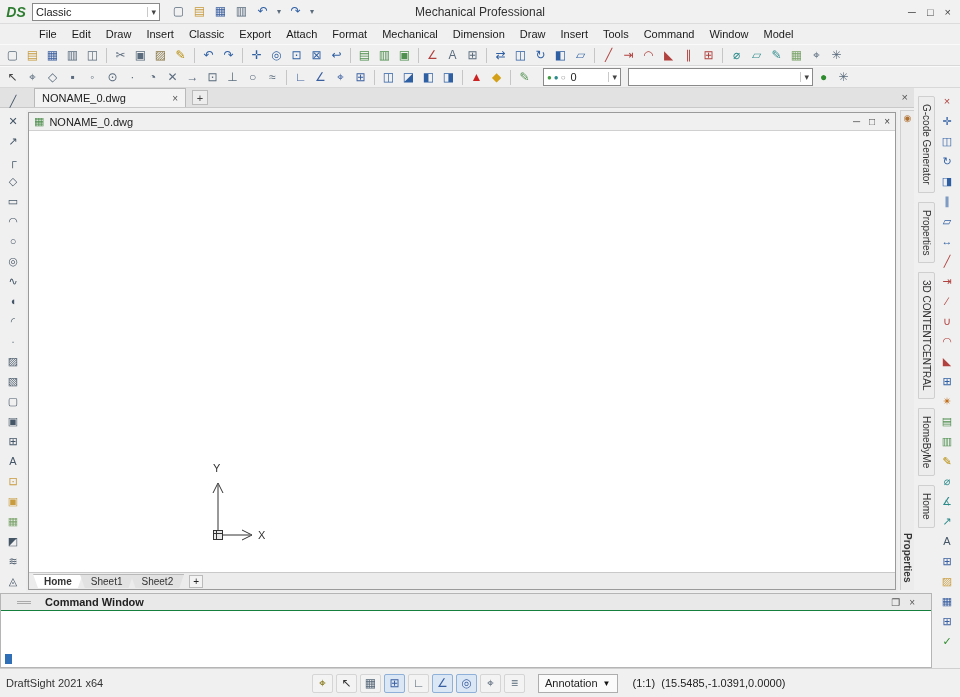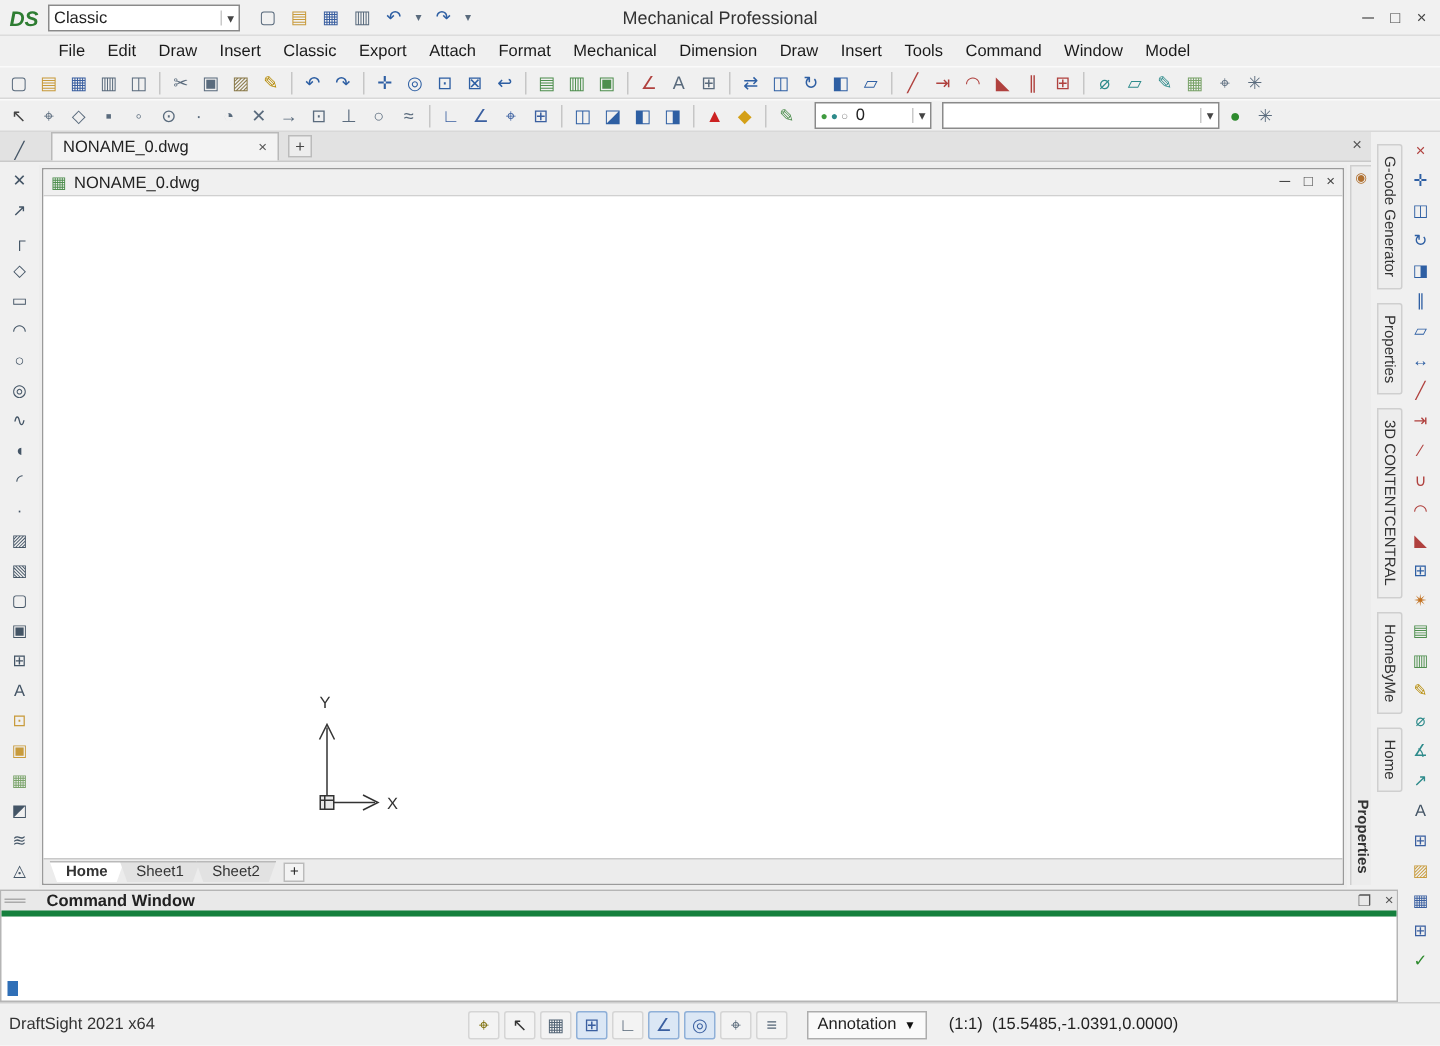--- a/index.html
+++ b/index.html
@@ -131,22 +131,22 @@
   .sheet-add {
     width:14px; height:13px; margin-left:8px; border:1px solid #bbb; background:#f3f3f3;
     display:inline-flex; align-items:center; justify-content:center; font-size:10px;
   }
   
   .cmdwin {
     position:absolute; left:0; right:28px; top:593px; bottom:29px;
     background:#fff; border:1px solid #b5b5b5; display:flex; flex-direction:column;
   }
   .cmd-header {
-    height:17px; background:#e9e9e9; border-bottom:4px solid #15803d;
-    display:flex; align-items:center; padding:0 2px; gap:6px;
+    height:17px; background:#e9e9e9; border-bottom:1px solid #15803d;
+    display:flex; align-items:center; padding:0 16px; gap:6px;
   }
   .cmd-grip { width:14px; height:3px; border-top:1px solid #aaa; border-bottom:1px solid #aaa; margin-right:8px; }
   .cmd-title { font-size:11px; font-weight:bold; color:#222; }
   .cmd-ctrls { margin-left:auto; display:flex; gap:9px; font-size:10px; color:#555; }
   .cmd-history { flex:1; }
   .cmd-input { height:16px; display:flex; align-items:center; padding-left:4px; }
   .cmd-caret { width:7px; height:10px; background:#2f6fb7; }
   
   .statusbar {
     position:absolute; left:0; right:0; bottom:0; height:29px;

